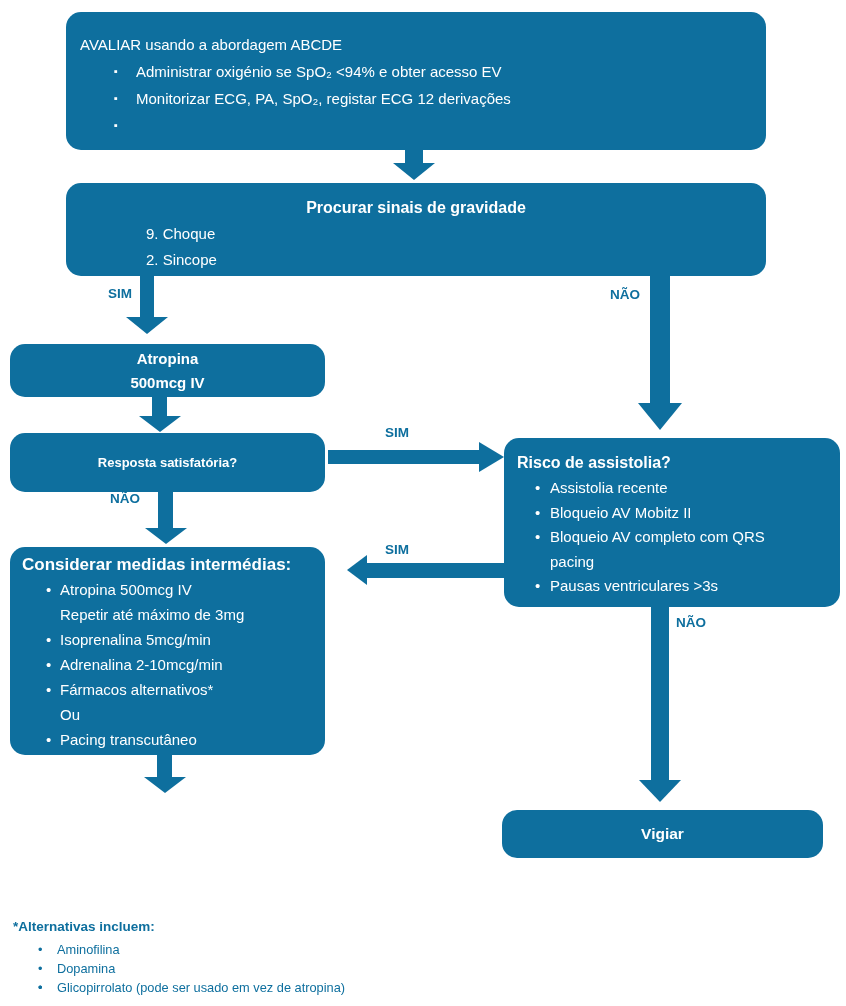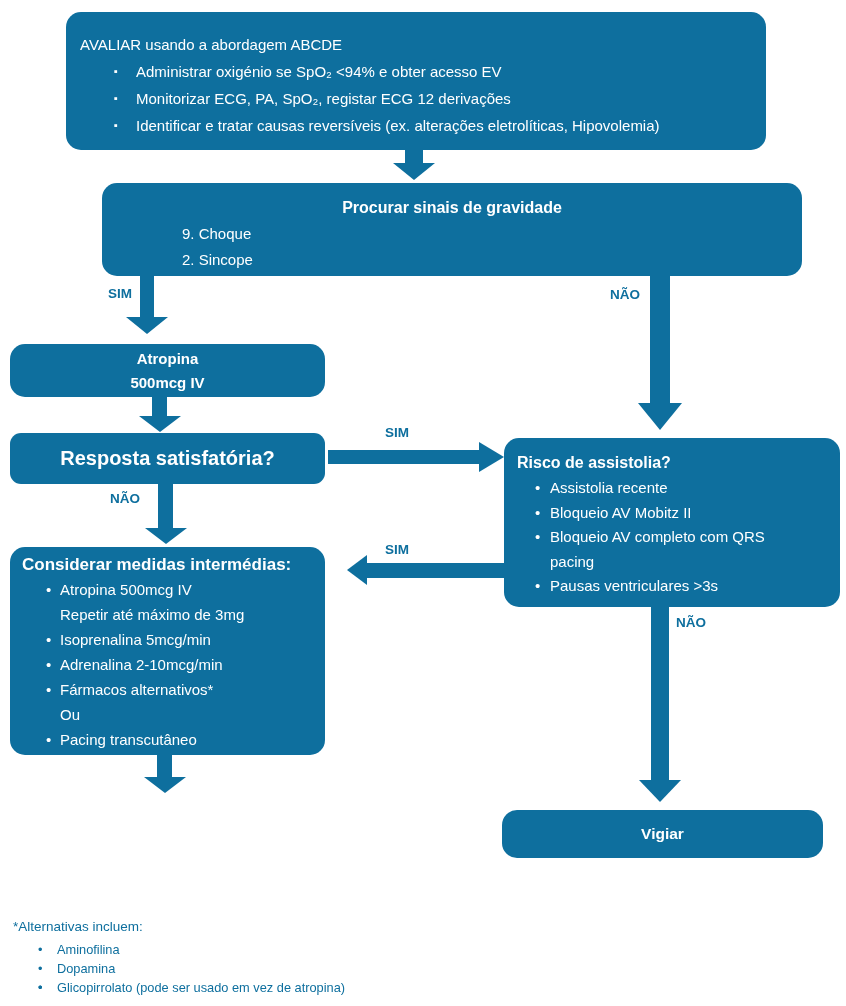--- a/index.html
+++ b/index.html
@@ -24,26 +24,26 @@
   .center-flex {
     display:flex; flex-direction:column;
     align-items:center; justify-content:center;
     text-align:center;
   }
   
   .assess { left:66px; top:12px; width:700px; height:138px; padding:19px 10px 0 14px; line-height:27px; }
   .assess .li { position:relative; padding-left:56px; }
   .assess .b  { position:absolute; left:34px; top:0; font-size:11px; }
   
-  .severity { left:66px; top:183px; width:700px; height:93px; padding-top:12px;margin-left:36px; }
+  .severity { left:66px; top:183px; width:700px; height:93px; padding-top:12px; }
   .sev-title { text-align:center; font-weight:bold; font-size:16px; line-height:26px; }
   .sev-col { position:absolute; top:38px; line-height:26px; text-align:left; }
   
   .atropine  { left:10px;  top:344px; width:315px; height:53px;  font-weight:bold; line-height:24px; }
-  .response  { left:10px;  top:433px; width:315px; height:51px;  font-weight:bold; font-size:20px;border-radius:11px; }
+  .response  { left:10px;  top:433px; width:315px; height:59px;  font-weight:bold; font-size:13px; }
   .seekhelp  { left:10px;  top:795px; width:315px; height:63px;  font-weight:bold; font-size:15.5px; line-height:24px; }
   .vigiar    { left:502px; top:810px; width:321px; height:48px;  font-weight:bold; font-size:15.5px; }
   
   .interim { left:10px; top:547px; width:315px; height:208px; padding:5px 10px 0 12px; line-height:25px; }
   .interim .ti { font-weight:bold; font-size:17px; }
   .interim .li { position:relative; padding-left:38px; }
   .interim .b  { position:absolute; left:24px; top:0; }
   
   .asystole { left:504px; top:438px; width:336px; height:169px; padding:12px 12px 6px 13px; }
   .asystole .ti { font-weight:bold; font-size:16px; line-height:26px; }
@@ -56,21 +56,21 @@
     border-left:21px solid transparent; border-right:21px solid transparent;
     border-top:17px solid var(--accent); }
   .head-right { position:absolute; width:0; height:0;
     border-top:15px solid transparent; border-bottom:15px solid transparent;
     border-left:25px solid var(--accent); }
   .head-left { position:absolute; width:0; height:0;
     border-top:15px solid transparent; border-bottom:15px solid transparent;
     border-right:20px solid var(--accent); }
   .conn-label { position:absolute; color:var(--accent); font-weight:bold; font-size:13.5px; }
   
-  .fn-title { position:absolute; left:13px; top:919px; color:var(--accent); font-weight:normal; font-size:13.5px; }
+  .fn-title { position:absolute; left:13px; top:919px; color:var(--accent); font-weight:bold; font-size:13.5px; }
   .fn-list  { position:absolute; left:38px; top:940px; color:var(--accent); font-size:12.8px; line-height:19px; }
   .fn-list .li { position:relative; padding-left:19px; }
   .fn-list .b  { position:absolute; left:0; top:0; }
 </style>
 </head>
 <body>
 
 <div class="canvas">
 
   <div class="box assess">
@@ -78,21 +78,20 @@
     <div class="li">
       <span class="b">▪</span>
       <span>Administrar oxigénio se SpO₂ &lt;94% e obter acesso EV</span>
     </div>
     <div class="li">
       <span class="b">▪</span>
       <span>Monitorizar ECG, PA, SpO₂, registar ECG 12 derivações</span>
     </div>
     <div class="li">
       <span class="b">▪</span>
-      <span>Identificar e tratar causas reversíveis (ex. alterações eletrolíticas, Hipovolemia)</span>
     </div>
   </div>
 
   <div class="stem" style="left:405px; top:150px; width:18px; height:14px;"></div>
   <div class="head-down" style="left:393px; top:163px;"></div>
 
   <div class="box severity">
     <div class="sev-title">Procurar sinais de gravidade</div>
     <div class="sev-col" style="left:80px;">
       <div>9. Choque</div>

